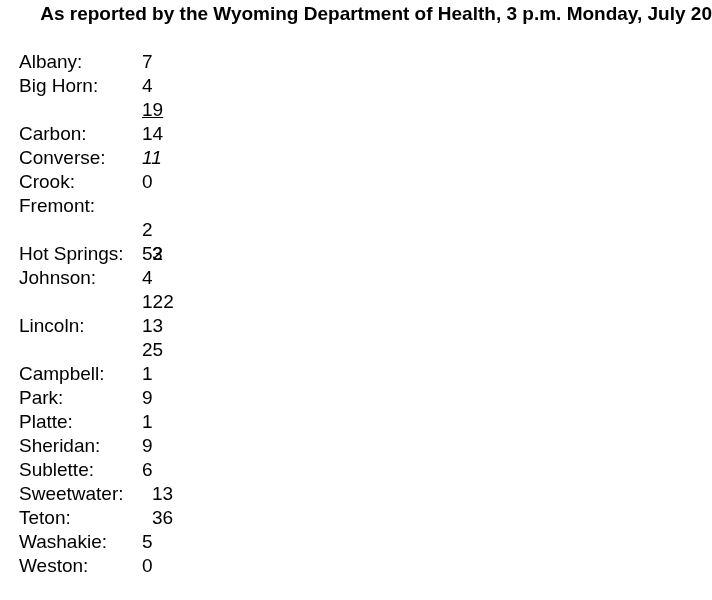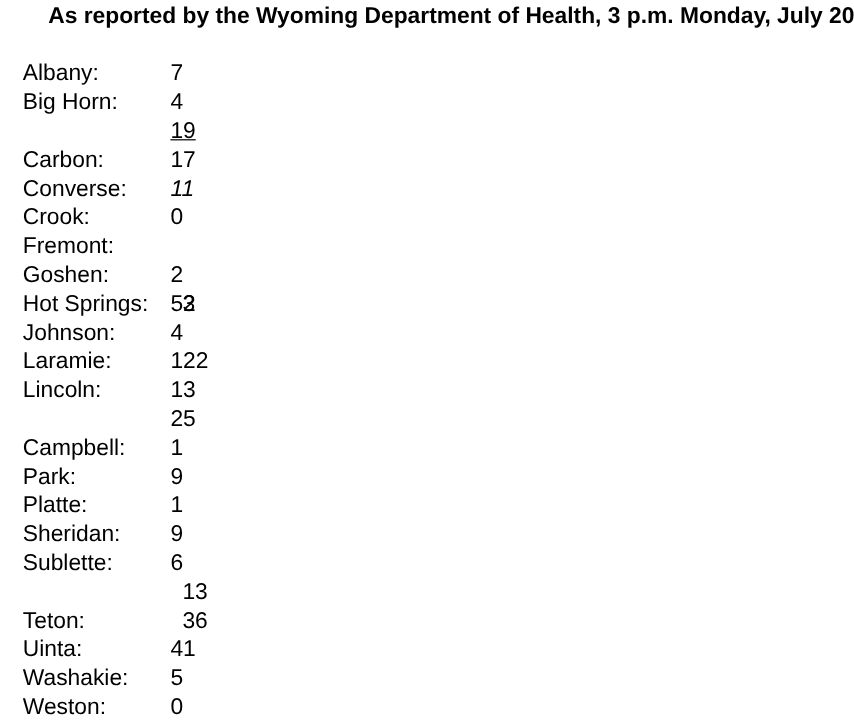--- a/index.html
+++ b/index.html
@@ -43,34 +43,33 @@
 </style>
 </head>
 <body>
 
 <main class="report">
   <p class="report-header">As reported by the Wyoming Department of Health, 3 p.m. Monday, July 20</p>
   <div id="county-list">
       <div class="county-row"><span class="county-name">Albany:</span><span class="county-count" style="left: 123px;">7</span></div>
       <div class="county-row"><span class="county-name">Big Horn:</span><span class="county-count" style="left: 123px;">4</span></div>
       <div class="county-row"><span class="county-count" style="left: 123px; text-decoration: underline;">19</span></div>
-      <div class="county-row"><span class="county-name">Carbon:</span><span class="county-count" style="left: 123px;">17</span></div>
+      <div class="county-row"><span class="county-name">Carbon:</span><span class="county-count" style="left: 123px;">14</span></div>
       <div class="county-row"><span class="county-name">Converse:</span><span class="county-count" style="left: 123px; font-style: italic;">11</span></div>
       <div class="county-row"><span class="county-name">Crook:</span><span class="county-count" style="left: 123px;">0</span></div>
       <div class="county-row"><span class="county-name">Fremont:</span><span class="county-count" style="left: 123px; margin-top: 48px;">52</span></div>
-      <div class="county-row"><span class="county-name">Goshen:</span><span class="county-count" style="left: 123px;">2</span></div>
+      <div class="county-row"><span class="county-count" style="left: 123px;">2</span></div>
       <div class="county-row"><span class="county-name">Hot Springs:</span><span class="county-count" style="left: 133px;">3</span></div>
       <div class="county-row"><span class="county-name">Johnson:</span><span class="county-count" style="left: 123px;">4</span></div>
-      <div class="county-row"><span class="county-name">Laramie:</span><span class="county-count" style="left: 123px;">122</span></div>
+      <div class="county-row"><span class="county-count" style="left: 123px;">122</span></div>
       <div class="county-row"><span class="county-name">Lincoln:</span><span class="county-count" style="left: 123px;">13</span></div>
       <div class="county-row"><span class="county-count" style="left: 123px;">25</span></div>
       <div class="county-row"><span class="county-name">Campbell:</span><span class="county-count" style="left: 123px;">1</span></div>
       <div class="county-row"><span class="county-name">Park:</span><span class="county-count" style="left: 123px;">9</span></div>
       <div class="county-row"><span class="county-name">Platte:</span><span class="county-count" style="left: 123px;">1</span></div>
       <div class="county-row"><span class="county-name">Sheridan:</span><span class="county-count" style="left: 123px;">9</span></div>
       <div class="county-row"><span class="county-name">Sublette:</span><span class="county-count" style="left: 123px;">6</span></div>
-      <div class="county-row"><span class="county-count" style="left: 133px;">13</span></div>
+      <div class="county-row"><span class="county-name">Sweetwater:</span><span class="county-count" style="left: 133px;">13</span></div>
       <div class="county-row"><span class="county-name">Teton:</span><span class="county-count" style="left: 133px;">36</span></div>
-      <div class="county-row"><span class="county-name">Uinta:</span><span class="county-count" style="left: 123px;">41</span></div>
       <div class="county-row"><span class="county-name">Washakie:</span><span class="county-count" style="left: 123px;">5</span></div>
       <div class="county-row"><span class="county-name">Weston:</span><span class="county-count" style="left: 123px;">0</span></div>
     </div>
 </main>
 
 </body></html>

